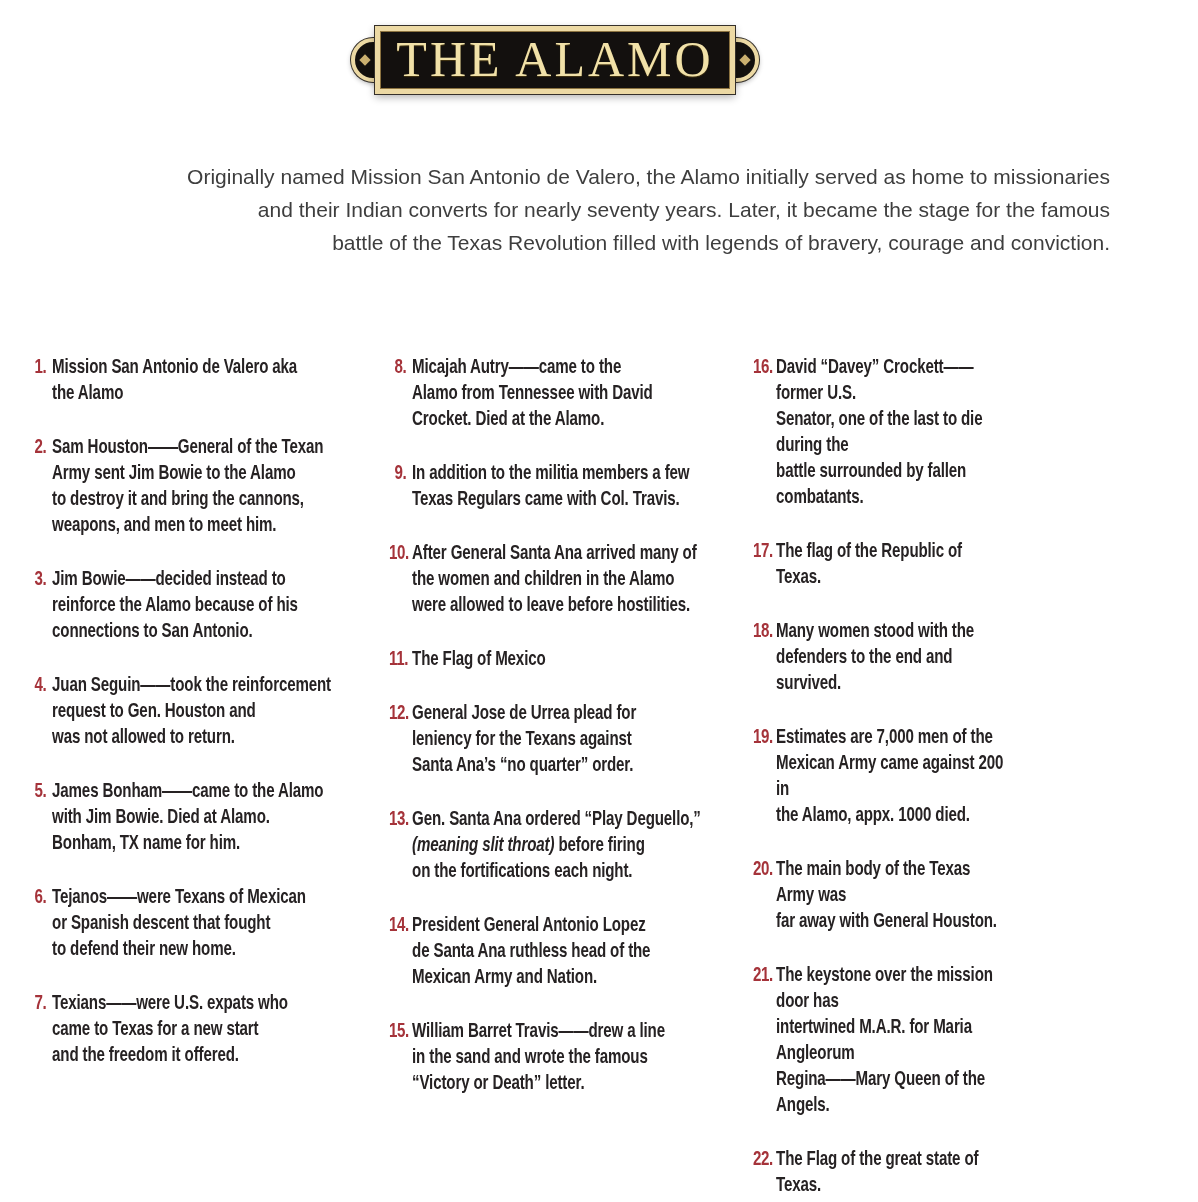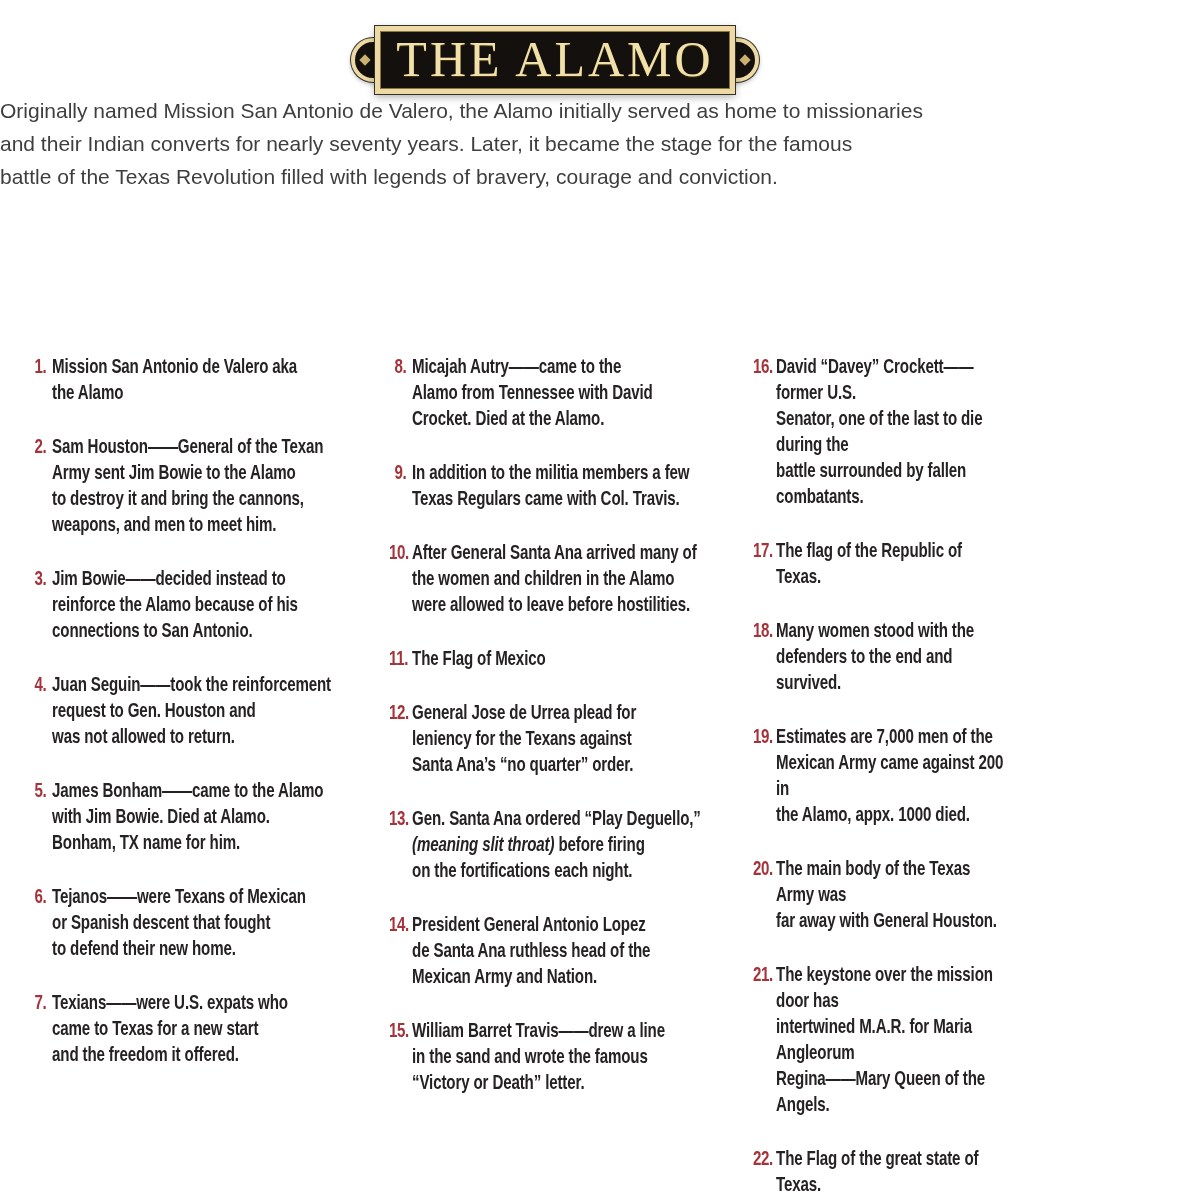--- a/index.html
+++ b/index.html
@@ -53,21 +53,22 @@
     font-family:"Liberation Serif",serif;
     font-size:50px;line-height:56px;
     letter-spacing:3px;
     color:var(--plaque-gold-text);
     text-shadow:0 1px 1px rgba(90,70,20,.7);
     white-space:nowrap;
   }
 
   
   .intro{
-    text-align:left;
+    margin-top:66px;
+    text-align:right;
     font-size:21px;line-height:33px;
     color:var(--intro-text);
     white-space:pre-line;
   }
 
   
   .col{position:absolute;top:327px;}
   .col-1{left:29px;}
   .col-2{left:389px;}
   .col-3{left:753px;}

